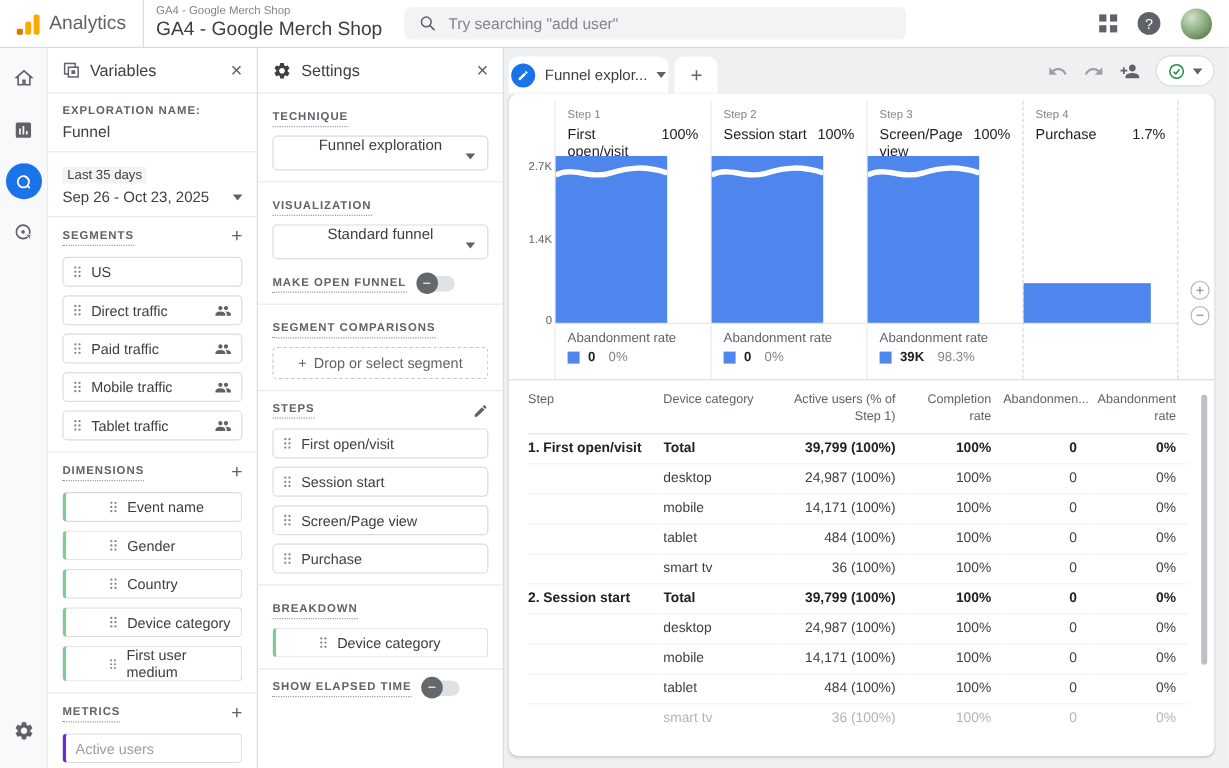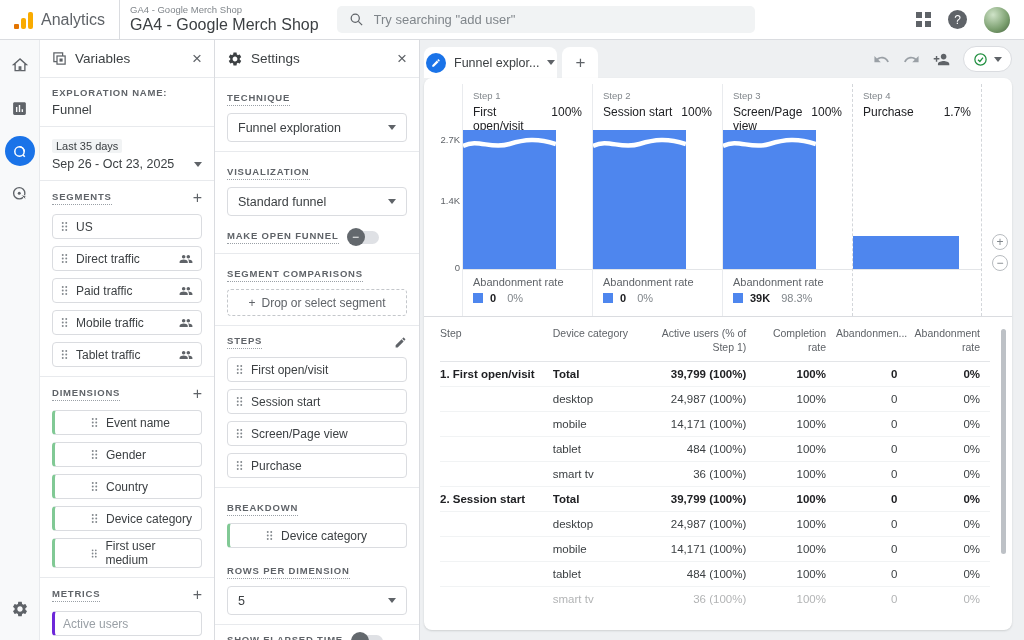--- a/index.html
+++ b/index.html
@@ -53,22 +53,22 @@
   .expl-value { font-size:13px; color:#3c4043; margin-top:4px; }
   .date-chip { display:inline-block; background:#f1f3f4; font-size:11px; color:#3c4043; padding:1px 4px; border-radius:2px; }
   .date-row { display:flex; align-items:center; margin-top:3px; }
   .date-range { font-size:12.5px; color:#3c4043; }
   .caret { width:0; height:0; border-left:4px solid transparent; border-right:4px solid transparent; border-top:5px solid #5f6368; margin-left:auto; }
   .chips { display:flex; flex-direction:column; gap:7px; margin-top:8px; }
   .chip { min-height:25px; border:1px solid #dadce0; border-radius:4px; display:flex; align-items:center; gap:8px; padding:0 8px; font-size:12px; color:#3c4043; background:#fff; }
   .chip.green { border-left:3px solid #81c995;padding-left:36px; }
   .chip.blue { border-left:3px solid #6d28d9; color:#9aa0a6; }
   .chip .share { margin-left:auto; display:flex; }
-  .select { height:29px; border:1px solid #dadce0; border-radius:4px; display:flex; align-items:center; padding:0 10px; font-size:12.5px; color:#3c4043; margin-top:8px; background:#fff; }
-  .toggle-row { display:flex; align-items:flex-end; gap:10px; }
+  .select { height:29px; border:1px solid #dadce0; border-radius:4px; display:flex; align-items:center; padding:0 10px; font-size:12.5px; color:#3c4043; margin-top:8px; background:#fff;flex-direction:column; }
+  .toggle-row { display:flex; align-items:flex-start; gap:10px; }
   .toggle { width:30px; height:13px; background:#dfe1e5; border-radius:7px; position:relative; flex:0 0 30px; }
   .toggle .knob { position:absolute; left:-2px; top:-3px; width:18px; height:18px; border-radius:50%; background:#63686d; color:#fff; font-size:12px; display:flex; align-items:center; justify-content:center; line-height:1; }
   .dropzone { margin-top:8px; border:1px dashed #c4c7cb; border-radius:4px; height:27px; display:flex; align-items:center; justify-content:center; gap:6px; font-size:12px; color:#5f6368; }
 
   
   .canvas { flex:1; background:#eef0f2; display:flex; flex-direction:column; padding:0 12px 10px 4px; min-width:0; }
   .tabbar { height:38px; flex:0 0 38px; display:flex; align-items:flex-end; }
   .tab { height:31px; background:#fff; border-radius:8px 8px 0 0; display:flex; align-items:center; gap:8px; padding:0 2px; }
   .tab-ic { width:20px; height:20px; border-radius:50%; background:#1a73e8; display:flex; align-items:center; justify-content:center; }
   .tab-label { font-size:12.5px; color:#3c4043; }
@@ -530,27 +530,20 @@
                   <circle cx="6" cy="2" r="1.1"></circle>
                   <circle cx="2" cy="6" r="1.1"></circle>
                   <circle cx="6" cy="6" r="1.1"></circle>
                   <circle cx="2" cy="10" r="1.1"></circle>
                   <circle cx="6" cy="10" r="1.1"></circle>
                 </g>
               </svg>
             <span>Device category</span>
           </div>
         </div>
-        <div style="margin-top:12px;">
-          <span class="sec-label">ROWS PER DIMENSION</span>
-          <div class="select">
-            <span>5</span>
-            <span class="caret"></span>
-          </div>
-        </div>
       </div>
 
       <div class="sec">
         <div class="toggle-row">
           <span class="sec-label">SHOW ELAPSED TIME</span>
           <span class="toggle">
               <span class="knob">−</span>
             </span>
         </div>
       </div>

